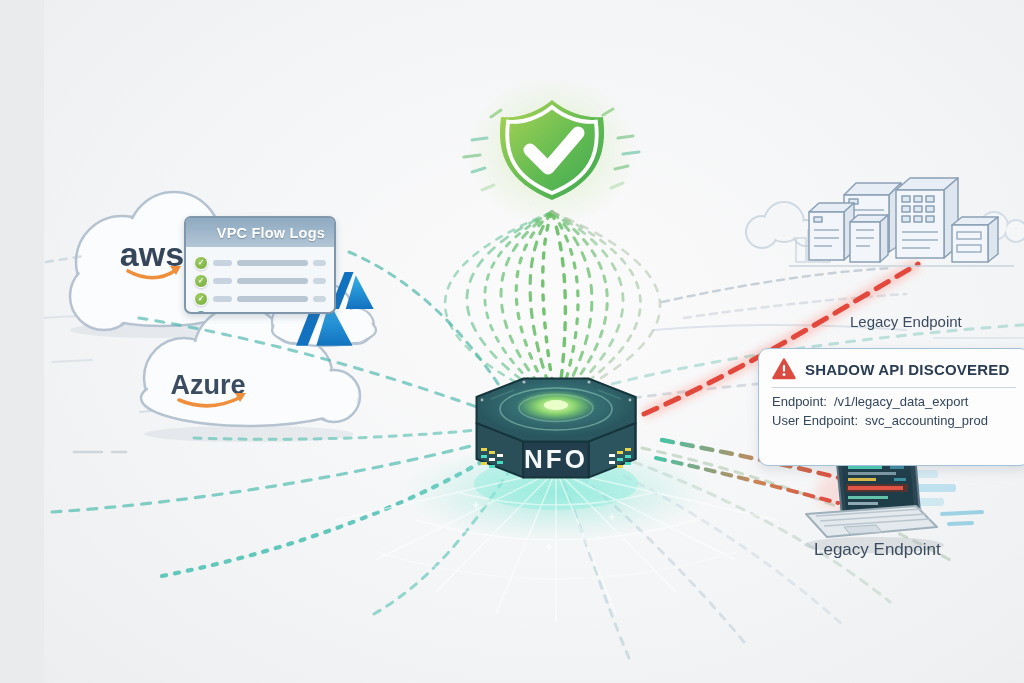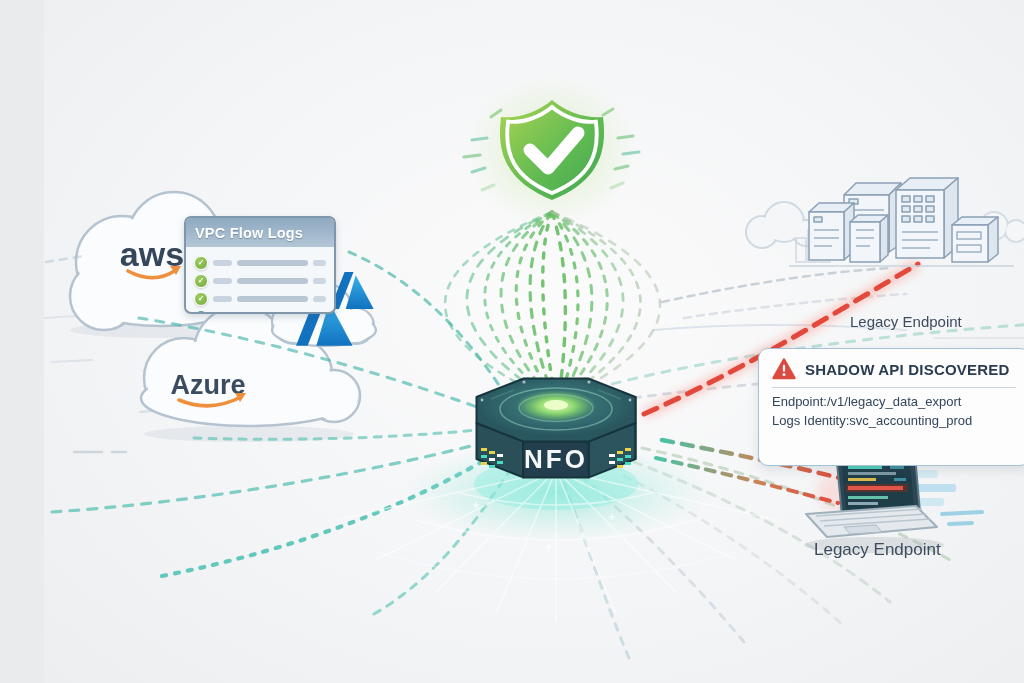--- a/index.html
+++ b/index.html
@@ -6,21 +6,21 @@
   .stage{position:relative;width:1024px;height:683px;overflow:hidden;
     font-family:"Liberation Sans",sans-serif;
     background:radial-gradient(ellipse at 50% 45%, #fbfbfc 0%, #f4f5f6 55%, #eceeef 100%);margin-left:44px;}
   .scene{position:absolute;inset:0;}
 
   
   .vpc-card{position:absolute;left:140px;top:216px;width:152px;height:98px;
     border:2px solid #8096aa;border-radius:7px;overflow:hidden;background:#f4f8fb;
     box-shadow:0 3px 7px rgba(70,90,110,.22);box-sizing:border-box;}
   .vpc-head{height:29px;display:flex;align-items:center;padding:0 9px;
-    background:linear-gradient(180deg,#8ea9c0,#b3c6d6);}
+    background:linear-gradient(180deg,#8ea9c0,#b3c6d6);justify-content:flex-end;}
   .vpc-title{color:#fff;font-weight:bold;font-size:14.5px;letter-spacing:.2px;
     text-shadow:0 1px 1px rgba(50,70,90,.4);white-space:nowrap;}
   .vpc-body{padding:5px 8px 4px 8px;}
   .vrow{display:flex;align-items:center;gap:5px;margin:4px 0;}
   .chk{width:12px;height:12px;border-radius:50%;flex:0 0 12px;
     background:radial-gradient(circle at 35% 30%, #9ccb5f, #74ac3f);
     border:1px solid #fff;box-shadow:0 1px 2px rgba(0,0,0,.18);
     color:#fff;font-size:8px;line-height:12px;text-align:center;font-weight:bold;}
   .chk.dark{background:radial-gradient(circle at 35% 30%, #5aa898, #3b8a7c);}
   .pill{width:19px;height:6px;border-radius:3px;background:#c7d3de;}
@@ -29,21 +29,21 @@
 
   
   .alert-card{position:absolute;left:714px;top:348px;width:272px;height:118px;
     background:#fdfdfd;border:1.5px solid #a3c2d9;border-radius:10px;
     box-shadow:0 4px 12px rgba(80,100,120,.16);box-sizing:border-box;
     padding:9px 13px 9px 13px;}
   .alert-head{display:flex;align-items:center;gap:9px;}
   .warn{width:24px;height:22px;flex:0 0 24px;}
   .alert-title{font-size:15px;font-weight:bold;color:#2a3c52;letter-spacing:.2px;white-space:nowrap;}
   .alert-divider{border-top:1px solid #ccd6de;margin:7px 0 6px 0;}
-  .alert-line{display:flex;font-size:13px;color:#33465c;margin-top:4px;white-space:nowrap;}
+  .alert-line{display:flex;gap:7px;font-size:13px;color:#33465c;margin-top:4px;white-space:nowrap;}
 
   
   .endpoint-label{position:absolute;color:#3c4c60;white-space:nowrap;}
   .endpoint-label.top{left:806px;top:313px;font-size:15px;}
   .endpoint-label.bottom{left:770px;top:540px;font-size:17px;}
 </style>
 </head>
 <body>
 
 <div class="stage">
@@ -444,21 +444,21 @@
       <circle cx="12" cy="16.6" r="1.5" fill="#fff"></circle>
     </svg>
     <span class="alert-title">SHADOW API DISCOVERED</span>
   </div>
   <div class="alert-divider"></div>
   <div class="alert-line">
     <span>Endpoint:</span>
     <span>/v1/legacy_data_export</span>
   </div>
   <div class="alert-line">
-    <span>Logs Identity:</span>
+    <span>User Endpoint:</span>
     <span>svc_accounting_prod</span>
   </div>
 </div>
 
 <div class="endpoint-label top">Legacy Endpoint</div>
 <div class="endpoint-label bottom">Legacy Endpoint</div>
 
 </div>
 
 </body></html>

